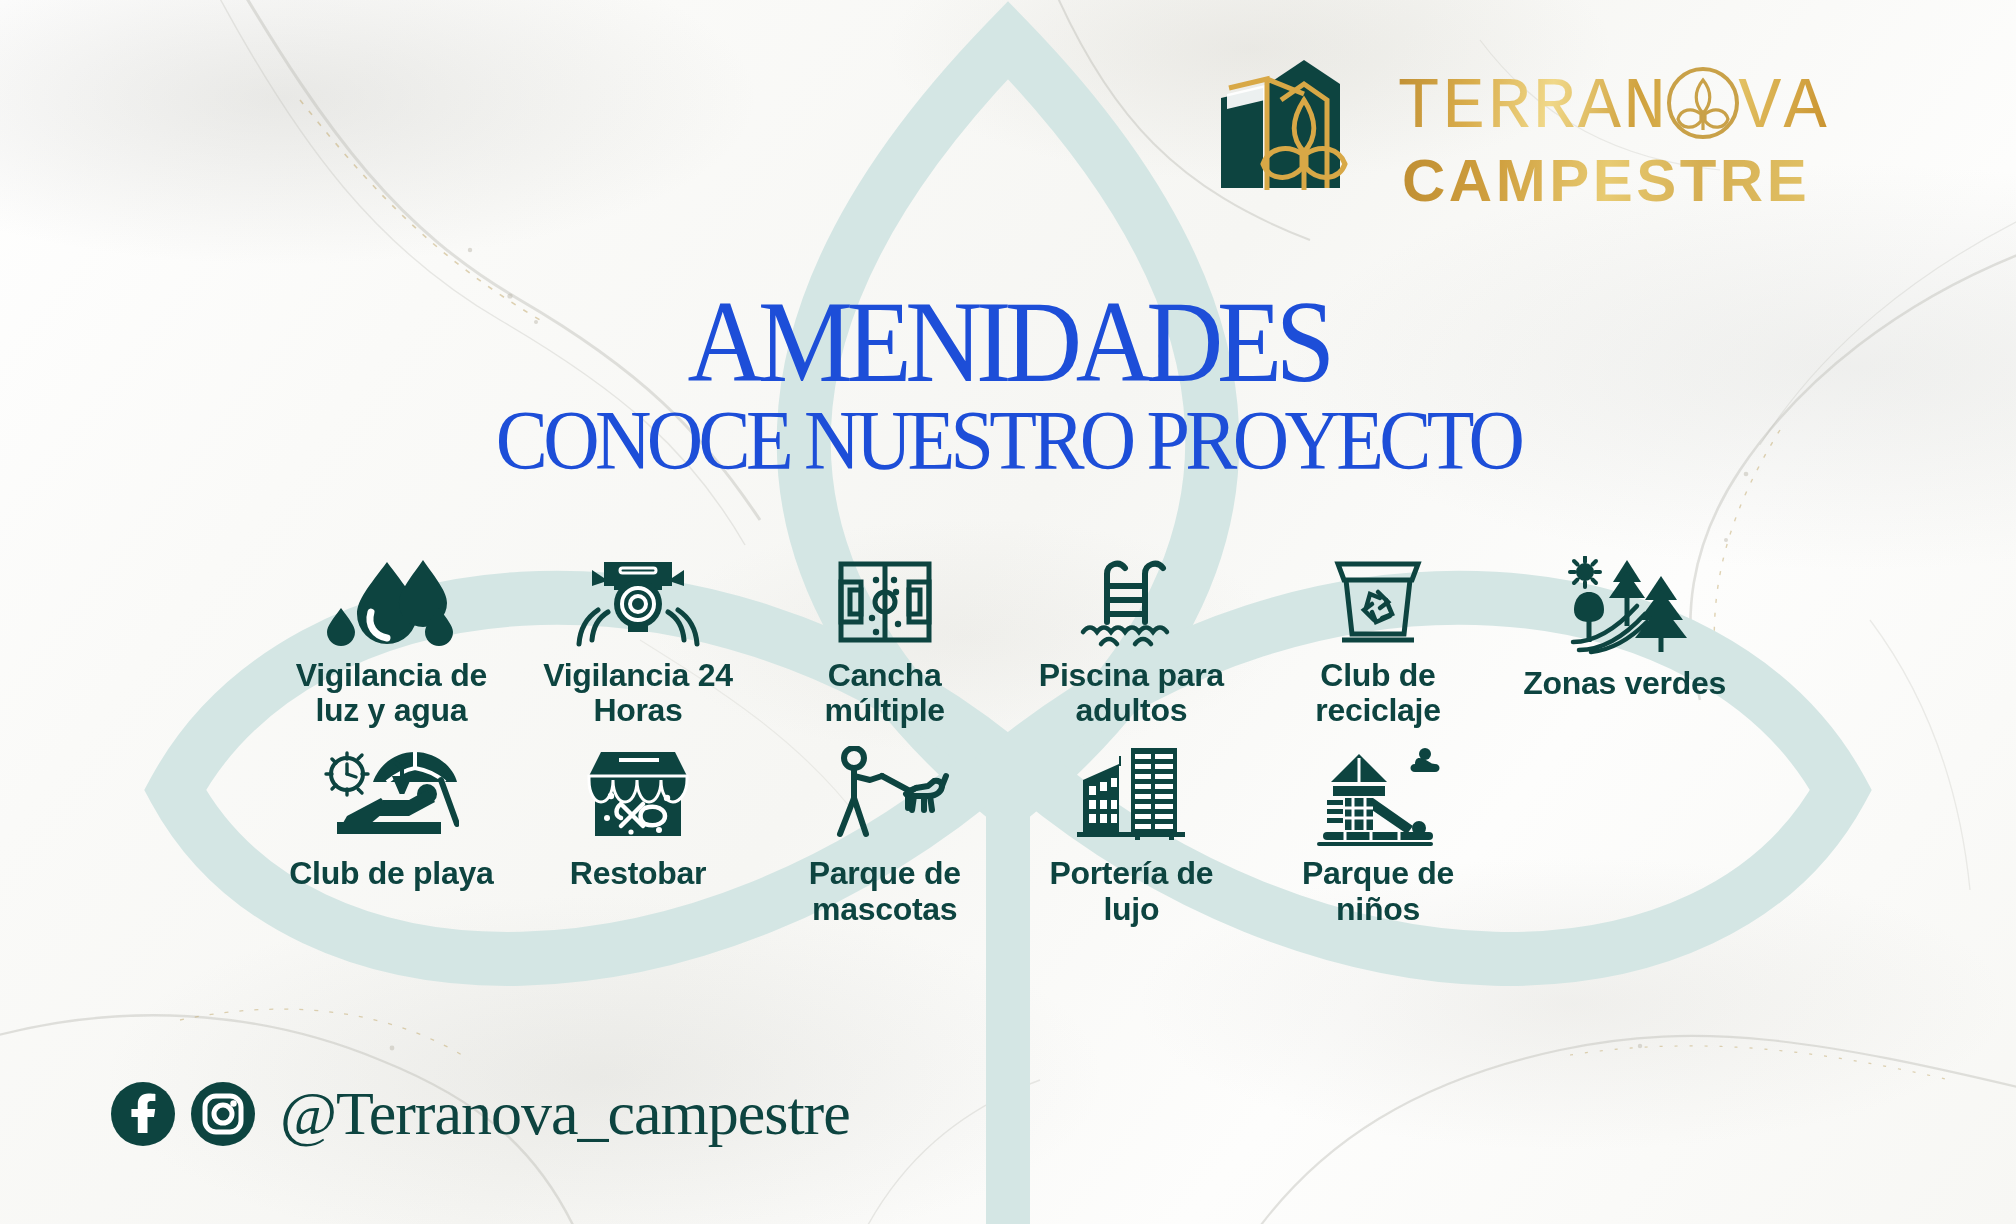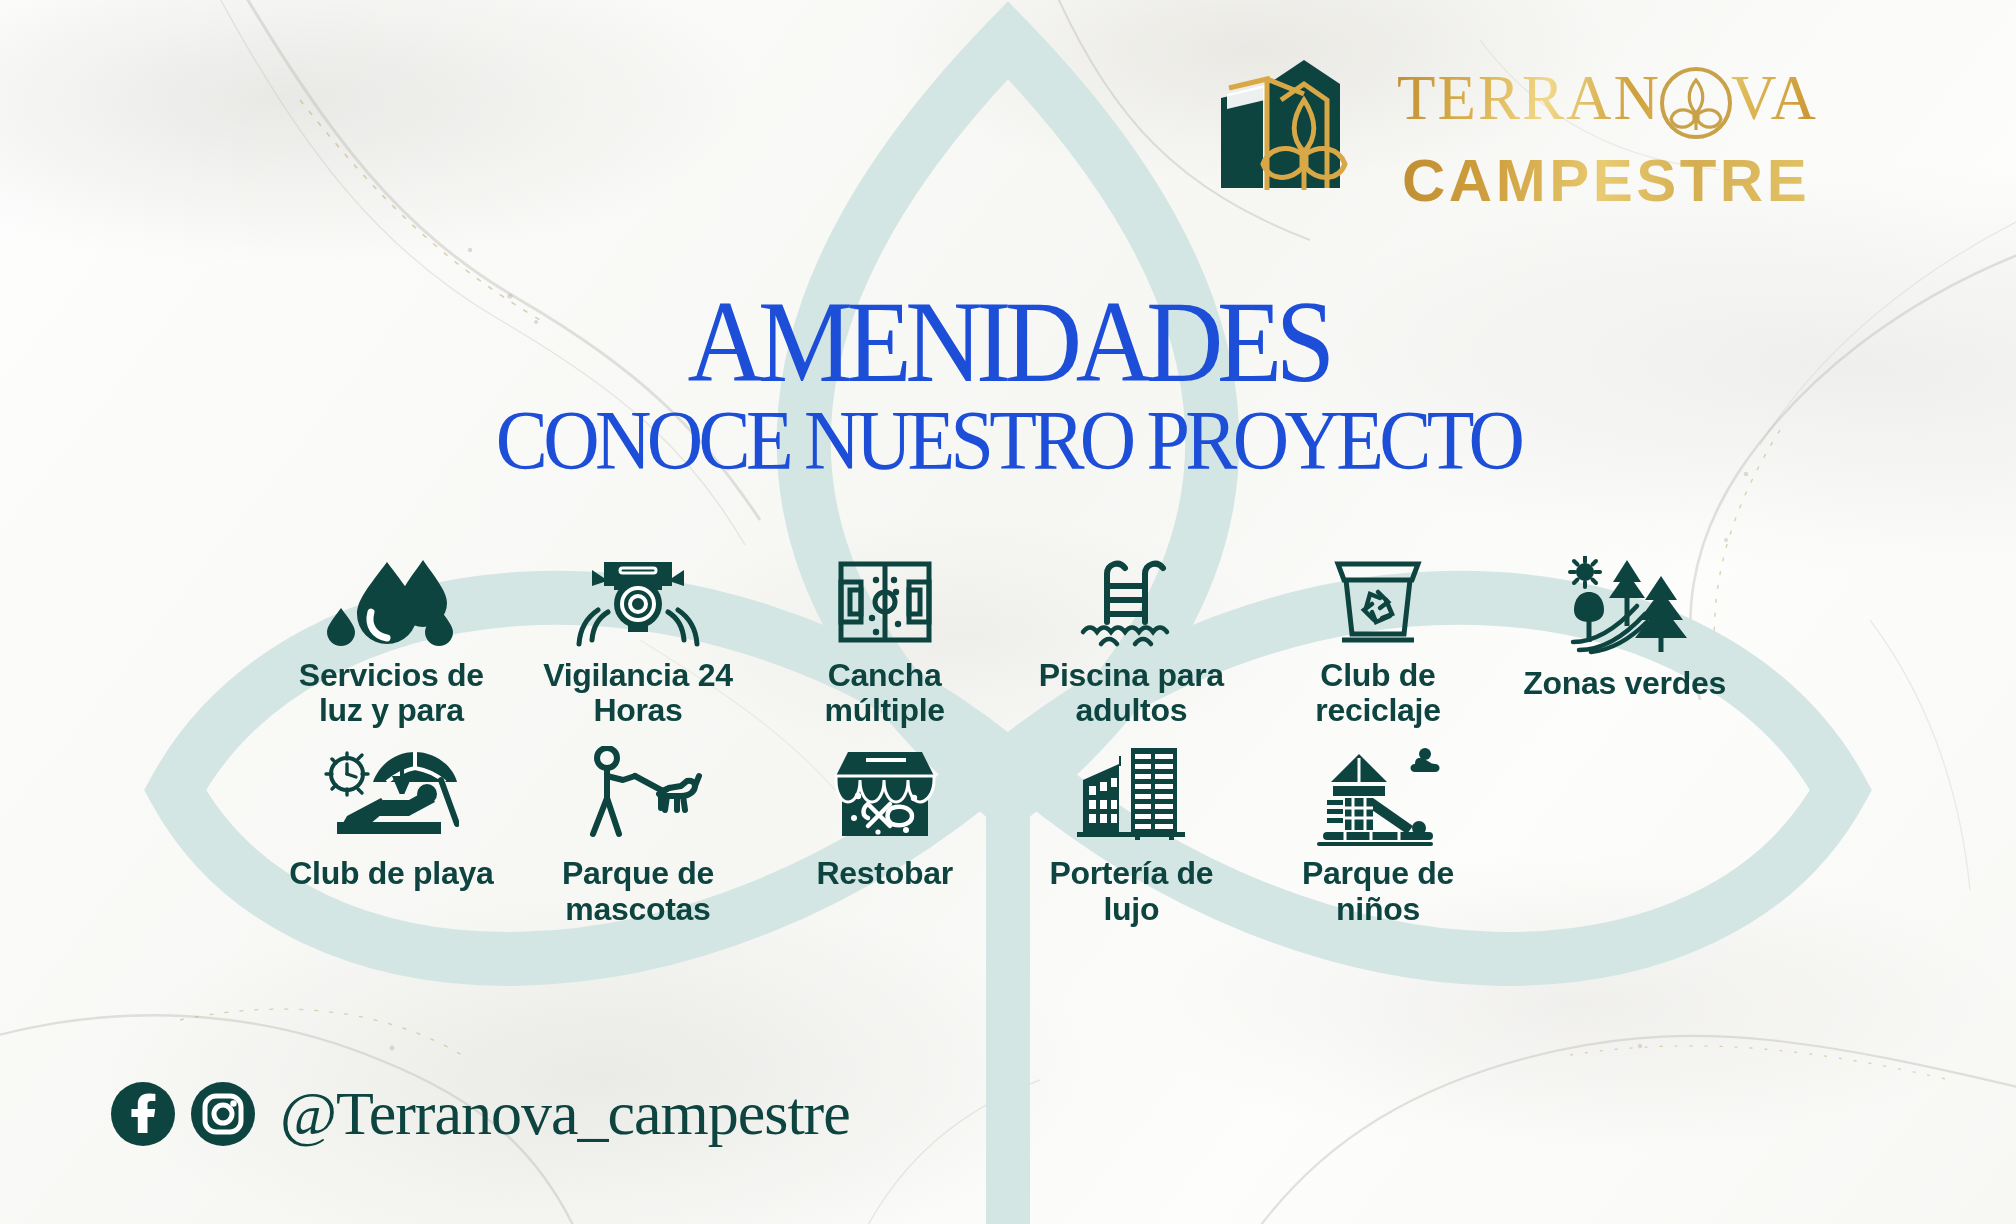--- a/index.html
+++ b/index.html
@@ -29,27 +29,27 @@
   #bg-motif{ position:absolute; inset:0; }
 
   
   #logo{
     position:absolute; left:1205px; top:38px;
     display:flex; align-items:flex-start;
   }
   #logo-mark{ width:178px; height:160px; flex:none; }
   #logo-words{ margin-left:14px; padding-top:22px; }
   #logo-wordmark{
-    font-family:Liberation Serif, serif;
-    font-size:63px; line-height:.82;
+    font-family:Liberation Mono, monospace;
+    font-size:72px; line-height:.82;
     letter-spacing:2px;
     background:linear-gradient(100deg,#c08f33 0%,#d9ad4c 18%,#f0d889 36%,#cfa03c 56%,#e7c96b 74%,#c9922f 100%);
     -webkit-background-clip:text; background-clip:text;
     -webkit-text-fill-color:transparent; color:transparent;
-    display:flex; align-items:center;
+    display:flex; align-items:flex-end;
   }
   #logo-wordmark .wm-leaf{ width:78px; height:78px; margin:0 -4px; position:relative; top:4px; }
   #logo-sub{
     font-family:"Liberation Sans", sans-serif;
     font-weight:bold; font-size:60px; letter-spacing:3.5px;
     margin-top:8px; margin-left:5px;
     background:linear-gradient(95deg,#c08f33 0%,#cf9f3e 22%,#e8cb72 48%,#d5ae52 70%,#e3c468 100%);
     -webkit-background-clip:text; background-clip:text;
     -webkit-text-fill-color:transparent; color:transparent;
   }
@@ -211,21 +211,21 @@
       <svg width="128" height="92" viewBox="0 0 128 92">
         <g fill="#0d4440">
           <path d="M60,6 C78,30 90,44 90,58 A30,30 0 0 1 30,58 C30,44 42,30 60,6 Z"></path>
           <path d="M96,4 C110,24 120,36 120,47 A24,24 0 0 1 72,47 C72,36 82,24 96,4 Z"></path>
           <path d="M112,52 C120,63 126,70 126,76 A14,14 0 0 1 98,76 C98,70 104,63 112,52 Z"></path>
           <path d="M14,52 C22,63 28,70 28,76 A14,14 0 0 1 0,76 C0,70 6,63 14,52 Z"></path>
         </g>
         <path d="M44,56 C40,70 48,80 60,82" fill="none" stroke="#ffffff" stroke-width="7" stroke-linecap="round"></path>
       </svg>
     </div>
-    <div class="amenity-label">Servicios de luz y para</div>
+    <div class="amenity-label">Vigilancia de luz y agua</div>
   </div>
 
   <div class="amenity row1">
     <div class="amenity-icon">
       <svg width="124" height="92" viewBox="0 0 124 92">
         <g fill="#0d4440">
           <path d="M28,6 L96,6 L96,22 L108,14 L108,30 L96,26 L96,30 L28,30 L28,26 L16,30 L16,14 L28,22 Z"></path>
           <rect x="38" y="28" width="48" height="6"></rect>
           <circle cx="62" cy="48" r="24"></circle>
           <rect x="52" y="68" width="20" height="8"></rect>
@@ -389,20 +389,51 @@
           <path d="M79,22 L72,16"></path>
             <path d="M79,22 L87,17"></path>
         </g>
       </svg>
     </div>
     <div class="amenity-label">Club de playa</div>
   </div>
 
   <div class="amenity row2">
     <div class="amenity-icon">
+      <svg width="110" height="100" viewBox="0 0 110 100">
+        <g fill="#0d4440">
+          <path d="M18,6 L92,6 L104,30 L6,30 Z"></path>
+          <rect x="12" y="34" width="86" height="56"></rect>
+        </g>
+        <rect x="36" y="12" width="40" height="4" fill="#ffffff"></rect>
+
+        <g fill="#0d4440" stroke="#ffffff" stroke-width="3">
+          <path d="M6,30 L104,30 L104,34 C104,48 96,56 90,56 C84,56 78,48 78,34 C78,48 72,56 66,56 C60,56 54,48 54,34 C54,48 48,56 42,56 C36,56 30,48 30,34 C30,48 24,56 18,56 C12,56 6,48 6,34 Z"></path>
+        </g>
+
+        <g fill="none" stroke="#ffffff" stroke-width="4.5" stroke-linecap="round">
+          <path d="M38,58 L60,80"></path>
+          <path d="M60,58 L38,80"></path>
+          <path d="M38,58 C32,62 32,70 38,72"></path>
+          <path d="M62,62 C74,58 82,64 82,70 C82,76 74,82 62,78 C56,74 56,66 62,62 Z"></path>
+        </g>
+        <g fill="#ffffff">
+          <circle cx="28" cy="50" r="3.2"></circle>
+            <circle cx="24" cy="72" r="3"></circle>
+          <circle cx="84" cy="52" r="3.2"></circle>
+            <circle cx="76" cy="84" r="3"></circle>
+          <circle cx="48" cy="86" r="2.6"></circle>
+        </g>
+      </svg>
+    </div>
+    <div class="amenity-label">Restobar</div>
+  </div>
+
+  <div class="amenity row2">
+    <div class="amenity-icon">
       <svg width="130" height="100" viewBox="0 0 130 100">
         <g fill="none" stroke="#0d4440" stroke-width="6" stroke-linecap="round" stroke-linejoin="round">
           <circle cx="34" cy="12" r="10"></circle>
           <path d="M34,22 L34,52"></path>
           <path d="M34,30 L50,34 L62,30"></path>
           <path d="M34,52 L20,88"></path>
           <path d="M34,52 L46,88"></path>
 
           <path d="M62,30 L88,44"></path>
 
@@ -410,51 +441,20 @@
           <path d="M88,50 L88,62"></path>
           <path d="M104,50 L104,64"></path>
           <path d="M110,50 L112,64"></path>
           <path d="M94,50 L92,64"></path>
           <path d="M122,40 L126,30"></path>
           <path d="M96,42 L86,48"></path>
         </g>
       </svg>
     </div>
     <div class="amenity-label">Parque de mascotas</div>
-  </div>
-
-  <div class="amenity row2">
-    <div class="amenity-icon">
-      <svg width="110" height="100" viewBox="0 0 110 100">
-        <g fill="#0d4440">
-          <path d="M18,6 L92,6 L104,30 L6,30 Z"></path>
-          <rect x="12" y="34" width="86" height="56"></rect>
-        </g>
-        <rect x="36" y="12" width="40" height="4" fill="#ffffff"></rect>
-
-        <g fill="#0d4440" stroke="#ffffff" stroke-width="3">
-          <path d="M6,30 L104,30 L104,34 C104,48 96,56 90,56 C84,56 78,48 78,34 C78,48 72,56 66,56 C60,56 54,48 54,34 C54,48 48,56 42,56 C36,56 30,48 30,34 C30,48 24,56 18,56 C12,56 6,48 6,34 Z"></path>
-        </g>
-
-        <g fill="none" stroke="#ffffff" stroke-width="4.5" stroke-linecap="round">
-          <path d="M38,58 L60,80"></path>
-          <path d="M60,58 L38,80"></path>
-          <path d="M38,58 C32,62 32,70 38,72"></path>
-          <path d="M62,62 C74,58 82,64 82,70 C82,76 74,82 62,78 C56,74 56,66 62,62 Z"></path>
-        </g>
-        <g fill="#ffffff">
-          <circle cx="28" cy="50" r="3.2"></circle>
-            <circle cx="24" cy="72" r="3"></circle>
-          <circle cx="84" cy="52" r="3.2"></circle>
-            <circle cx="76" cy="84" r="3"></circle>
-          <circle cx="48" cy="86" r="2.6"></circle>
-        </g>
-      </svg>
-    </div>
-    <div class="amenity-label">Restobar</div>
   </div>
 
   <div class="amenity row2">
     <div class="amenity-icon">
       <svg width="124" height="100" viewBox="0 0 124 100">
         <g fill="#0d4440">
 
           <path d="M14,34 L50,18 L50,86 L14,86 Z"></path>
           <path d="M50,10 L52,10 L52,20 L50,20 Z"></path>
 

